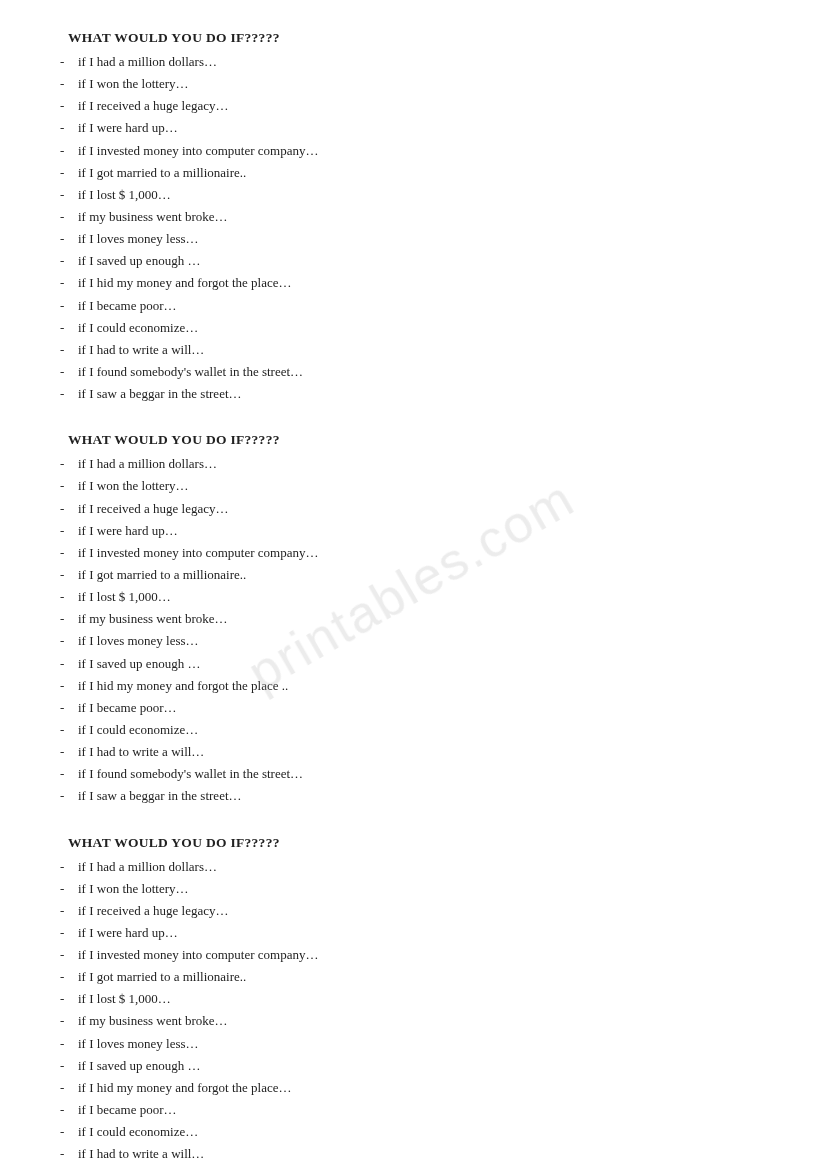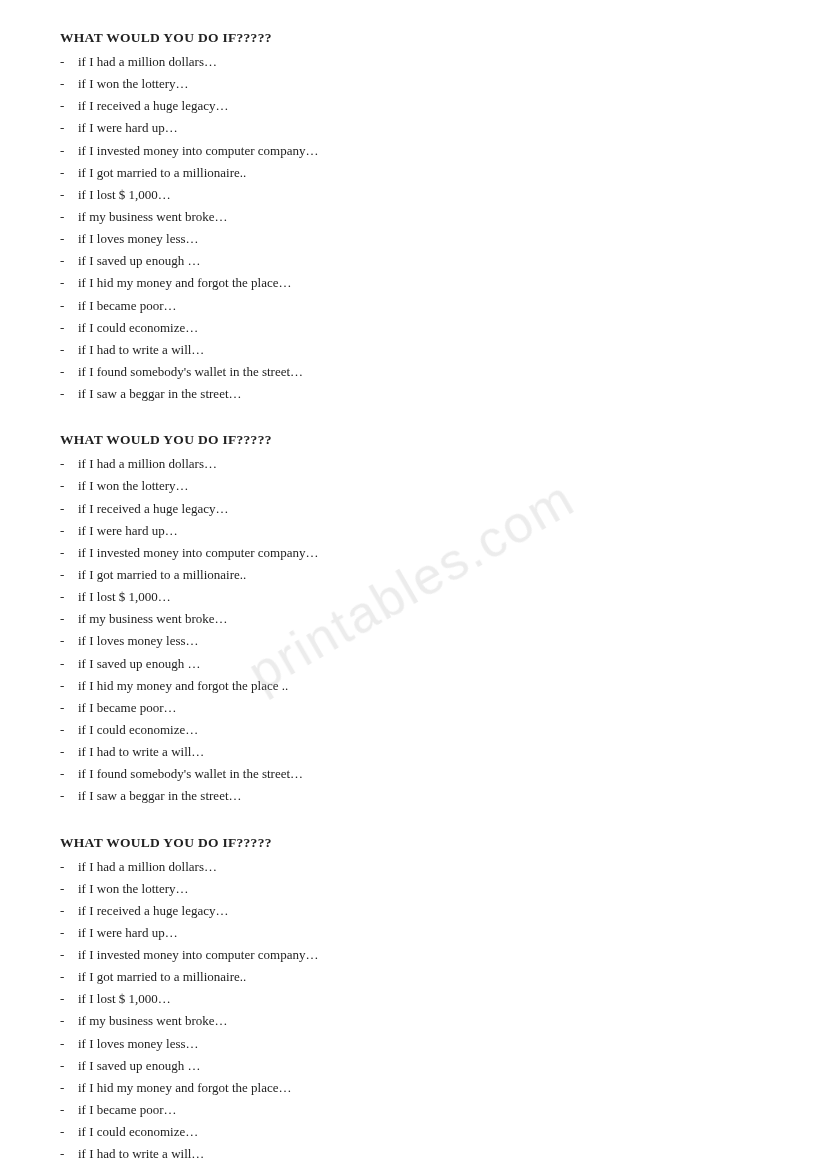--- a/index.html
+++ b/index.html
@@ -36,20 +36,21 @@
 
     .section {
       margin-bottom: 28px;
     }
 
     .section-title {
       font-weight: bold;
       font-size: 13.5px;
       margin-bottom: 6px;
       letter-spacing: 0.3px;
+      margin-left: 8px;
     }
 
     ul.item-list {
       list-style: none;
       padding: 0;
       margin: 0;
     }
 
     ul.item-list li {
       display: flex;

